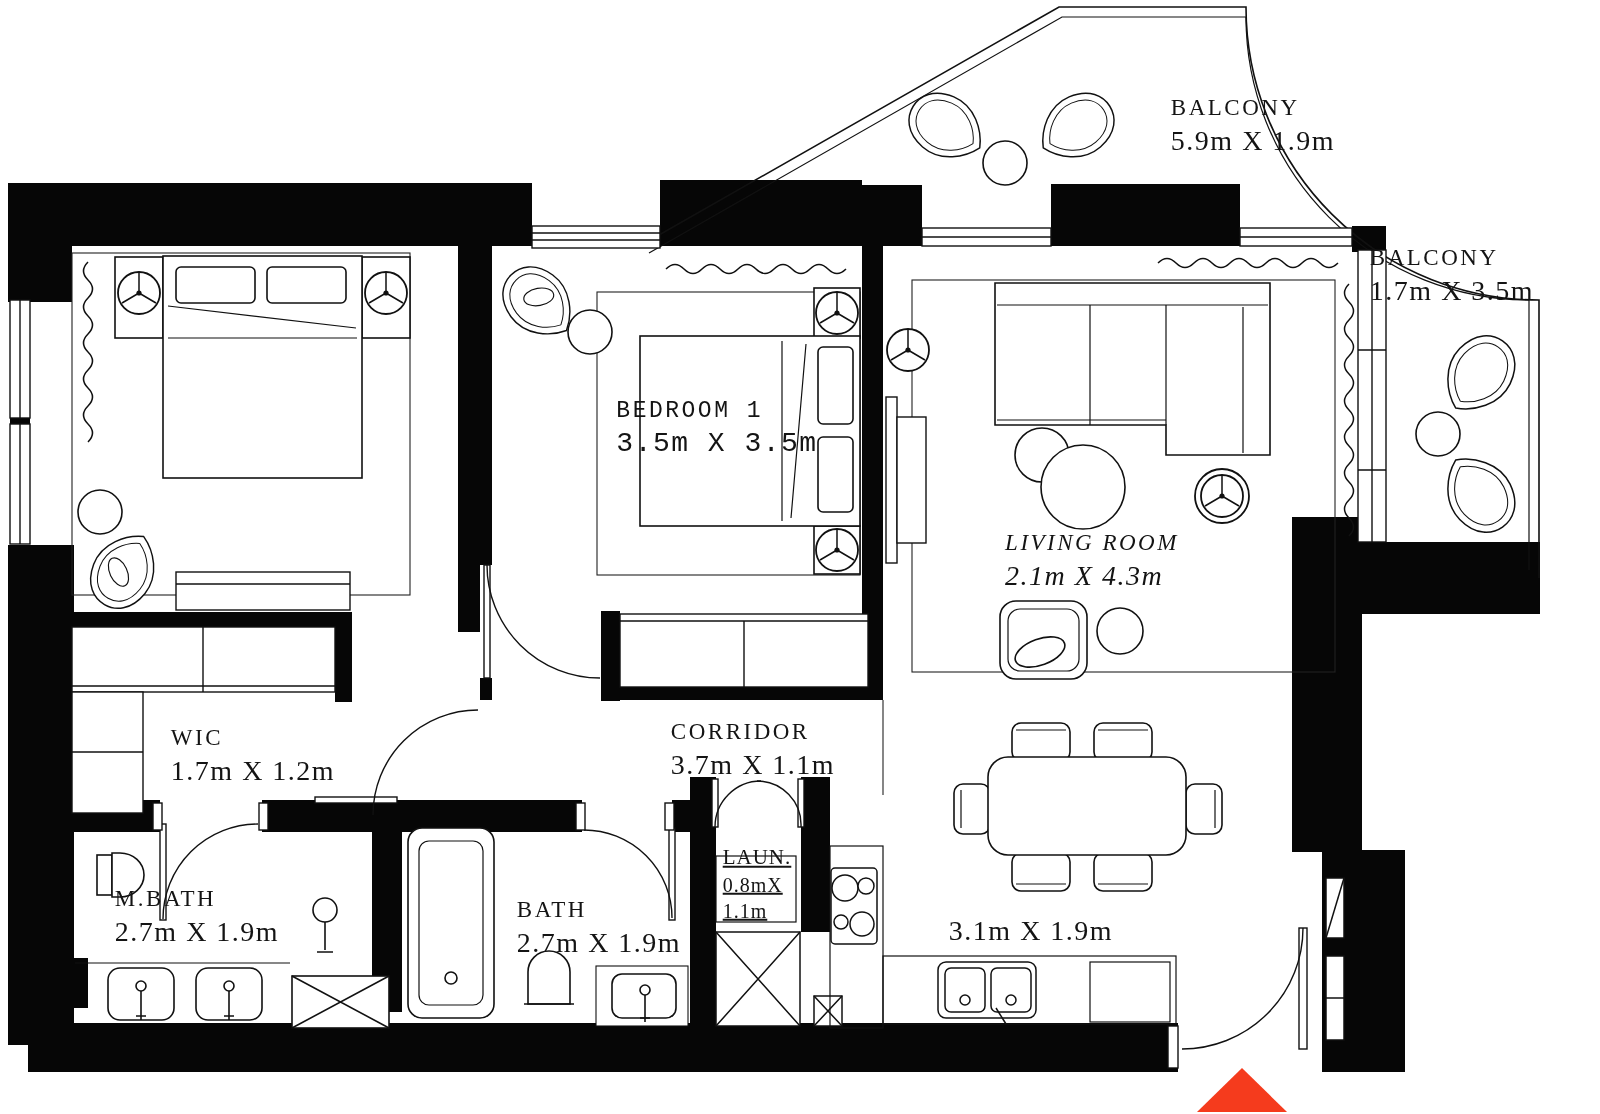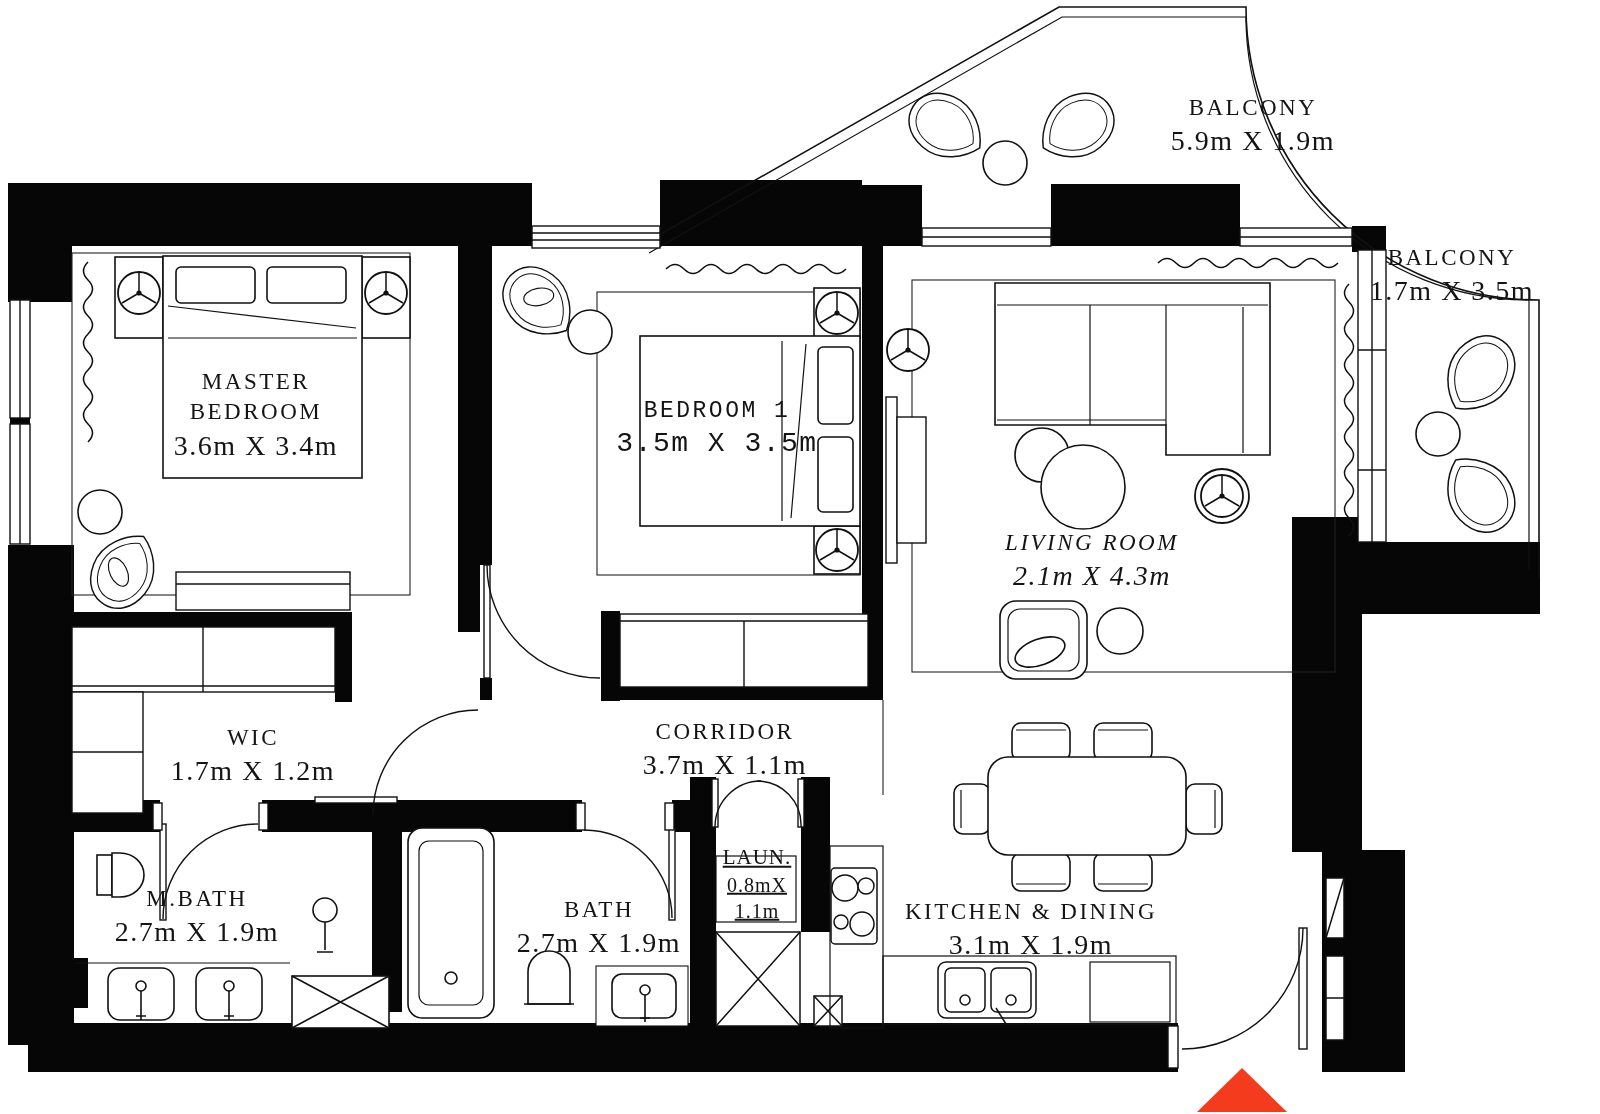--- a/index.html
+++ b/index.html
@@ -1,19 +1,19 @@
 <!DOCTYPE html>
 <html><head>
 <meta charset="utf-8">
 <style>
   html,body{margin:0;padding:0;background:#ffffff;}
   #plan{position:relative;width:1600px;height:1114px;background:#ffffff;overflow:hidden;
         font-family:"Liberation Serif","DejaVu Serif",serif;}
   #plan svg{position:absolute;left:0;top:0;}
-  .room-label{position:absolute;transform:translate(-50%,-50%);text-align:center;
+  .room-label{position:absolute;transform:translate(-50%,-50%);text-align:left;
               color:#141414;white-space:nowrap;line-height:1.32;}
   .room-label .nm{display:block;font-size:23px;letter-spacing:2.5px;}
   .room-label .dm{display:block;font-size:28px;letter-spacing:1.5px;}
   .room-label.small .nm{font-size:21px;letter-spacing:1px;}
   .room-label.small .dm{font-size:20px;letter-spacing:1px;}
 </style>
 </head>
 <body>
 
 <div id="plan">
@@ -280,25 +280,20 @@
     <rect x="1094" y="853" width="58" height="38" rx="9"></rect>
     <rect x="954" y="784" width="36" height="50" rx="9"></rect>
     <rect x="1186" y="784" width="36" height="50" rx="9"></rect>
     <rect x="988" y="757" width="198" height="98" rx="20"></rect>
     <path d="M1016,730 H1066 M1098,730 H1148 M1016,884 H1066 M1098,884 H1148 M961,790 V828 M1215,790 V828" fill="none" stroke-width="1.2"></path>
   </g>
 
   <polygon points="1197,1112 1287,1112 1242,1068" fill="#f53b1d"></polygon>
 </svg>
 
-  <div class="room-label" style="left:256px;top:416px;">
-    <span class="nm">MASTER</span>
-    <span class="nm">BEDROOM</span>
-    <span class="dm">3.6m X 3.4m</span>
-  </div>
 
   <div class="room-label" style="left:717px;top:430px;font-family:Liberation Mono, monospace;">
     <span class="nm">BEDROOM 1</span>
     <span class="dm">3.5m X 3.5m</span>
   </div>
 
   <div class="room-label" style="left:1092px;top:562px;font-style:italic;">
     <span class="nm">LIVING ROOM</span>
     <span class="dm">2.1m X 4.3m</span>
   </div>
@@ -311,21 +306,21 @@
   <div class="room-label" style="left:1452px;top:277px;">
     <span class="nm">BALCONY</span>
     <span class="dm">1.7m X 3.5m</span>
   </div>
 
   <div class="room-label" style="left:253px;top:757px;">
     <span class="nm">WIC</span>
     <span class="dm">1.7m X 1.2m</span>
   </div>
 
-  <div class="room-label" style="left:725px;top:751px;">
+  <div class="room-label" style="left:753px;top:751px;">
     <span class="nm">CORRIDOR</span>
     <span class="dm">3.7m X 1.1m</span>
   </div>
 
   <div class="room-label" style="left:197px;top:918px;">
     <span class="nm">M.BATH</span>
     <span class="dm">2.7m X 1.9m</span>
   </div>
 
   <div class="room-label" style="left:599px;top:918px;margin-top:11px;">
@@ -333,17 +328,16 @@
     <span class="dm">2.7m X 1.9m</span>
   </div>
 
   <div class="room-label small" style="left:757px;top:884px;text-decoration:underline;">
     <span class="nm">LAUN.</span>
     <span class="dm">0.8mX</span>
     <span class="dm">1.1m</span>
   </div>
 
   <div class="room-label" style="left:1031px;top:931px;">
-    <span class="nm">KITCHEN &amp; DINING</span>
     <span class="dm">3.1m X 1.9m</span>
   </div>
 
 </div>
 
 </body></html>

